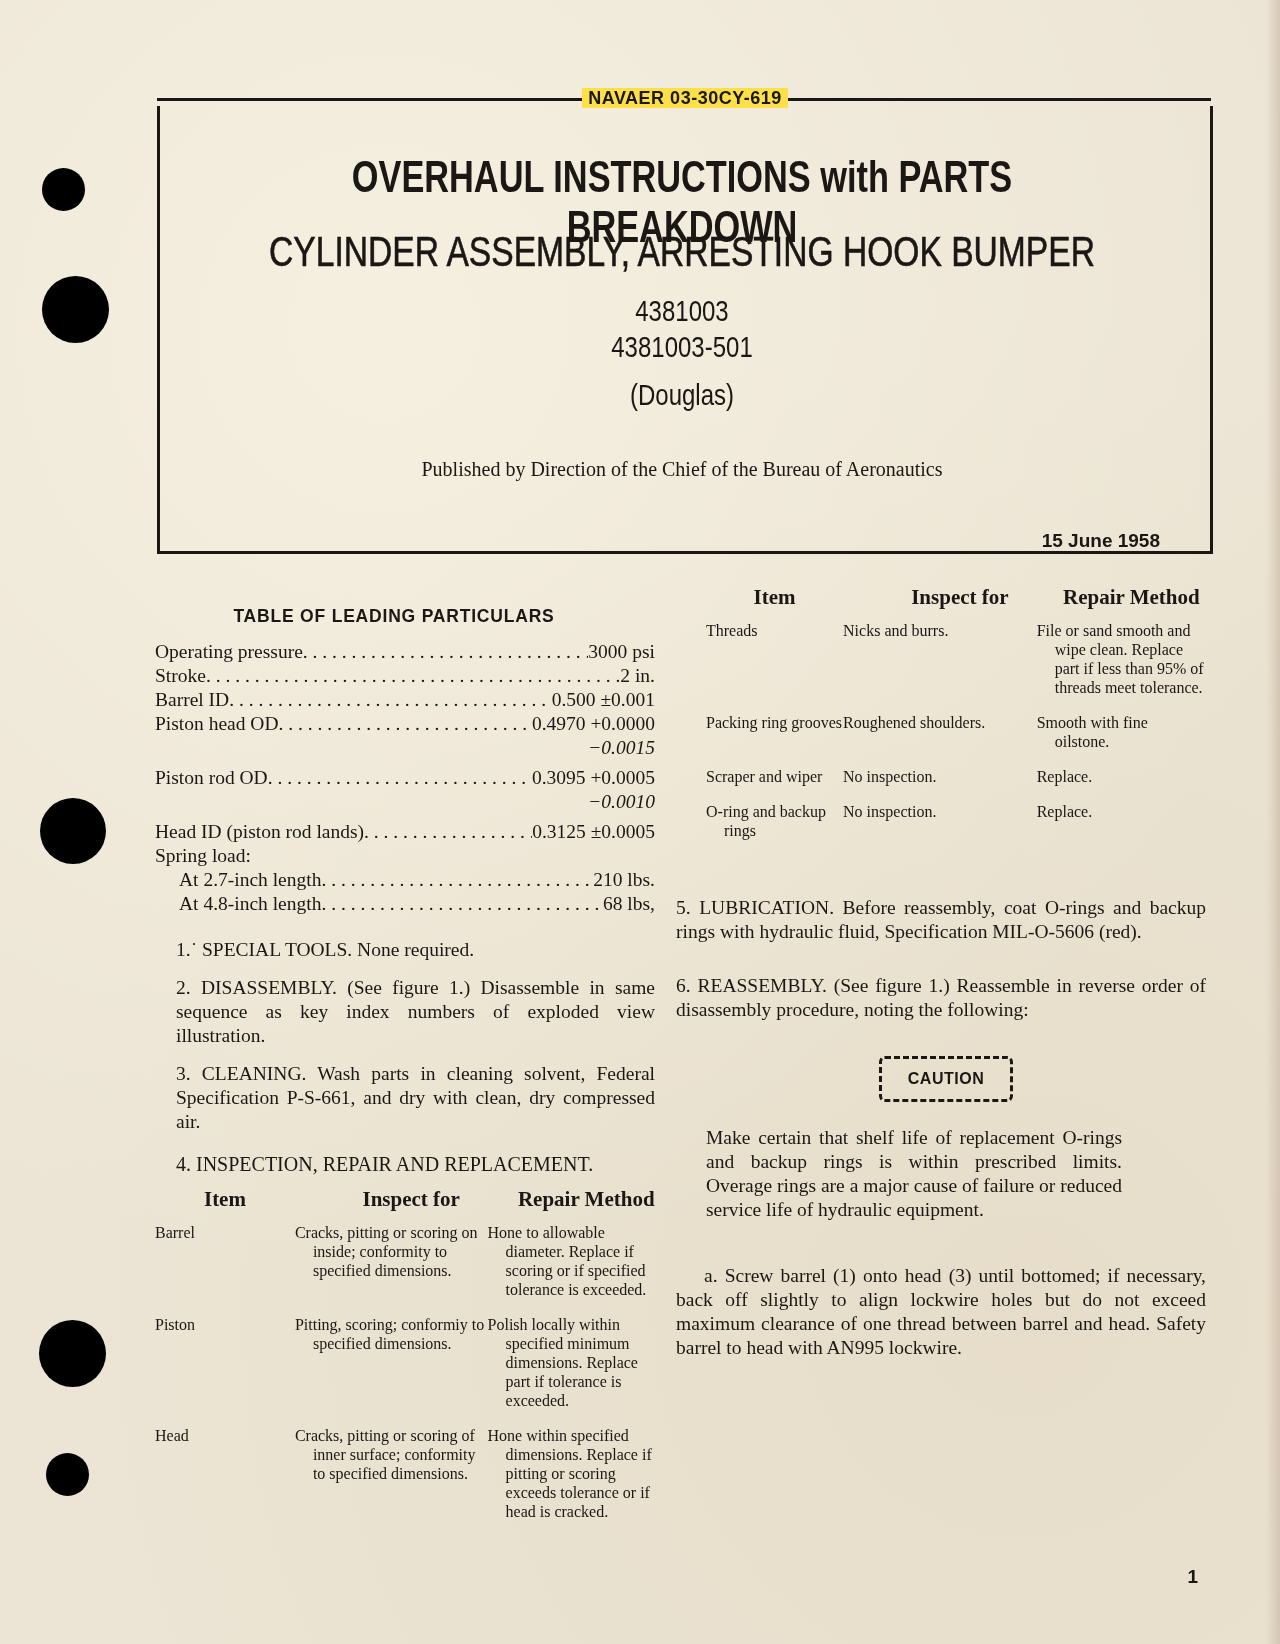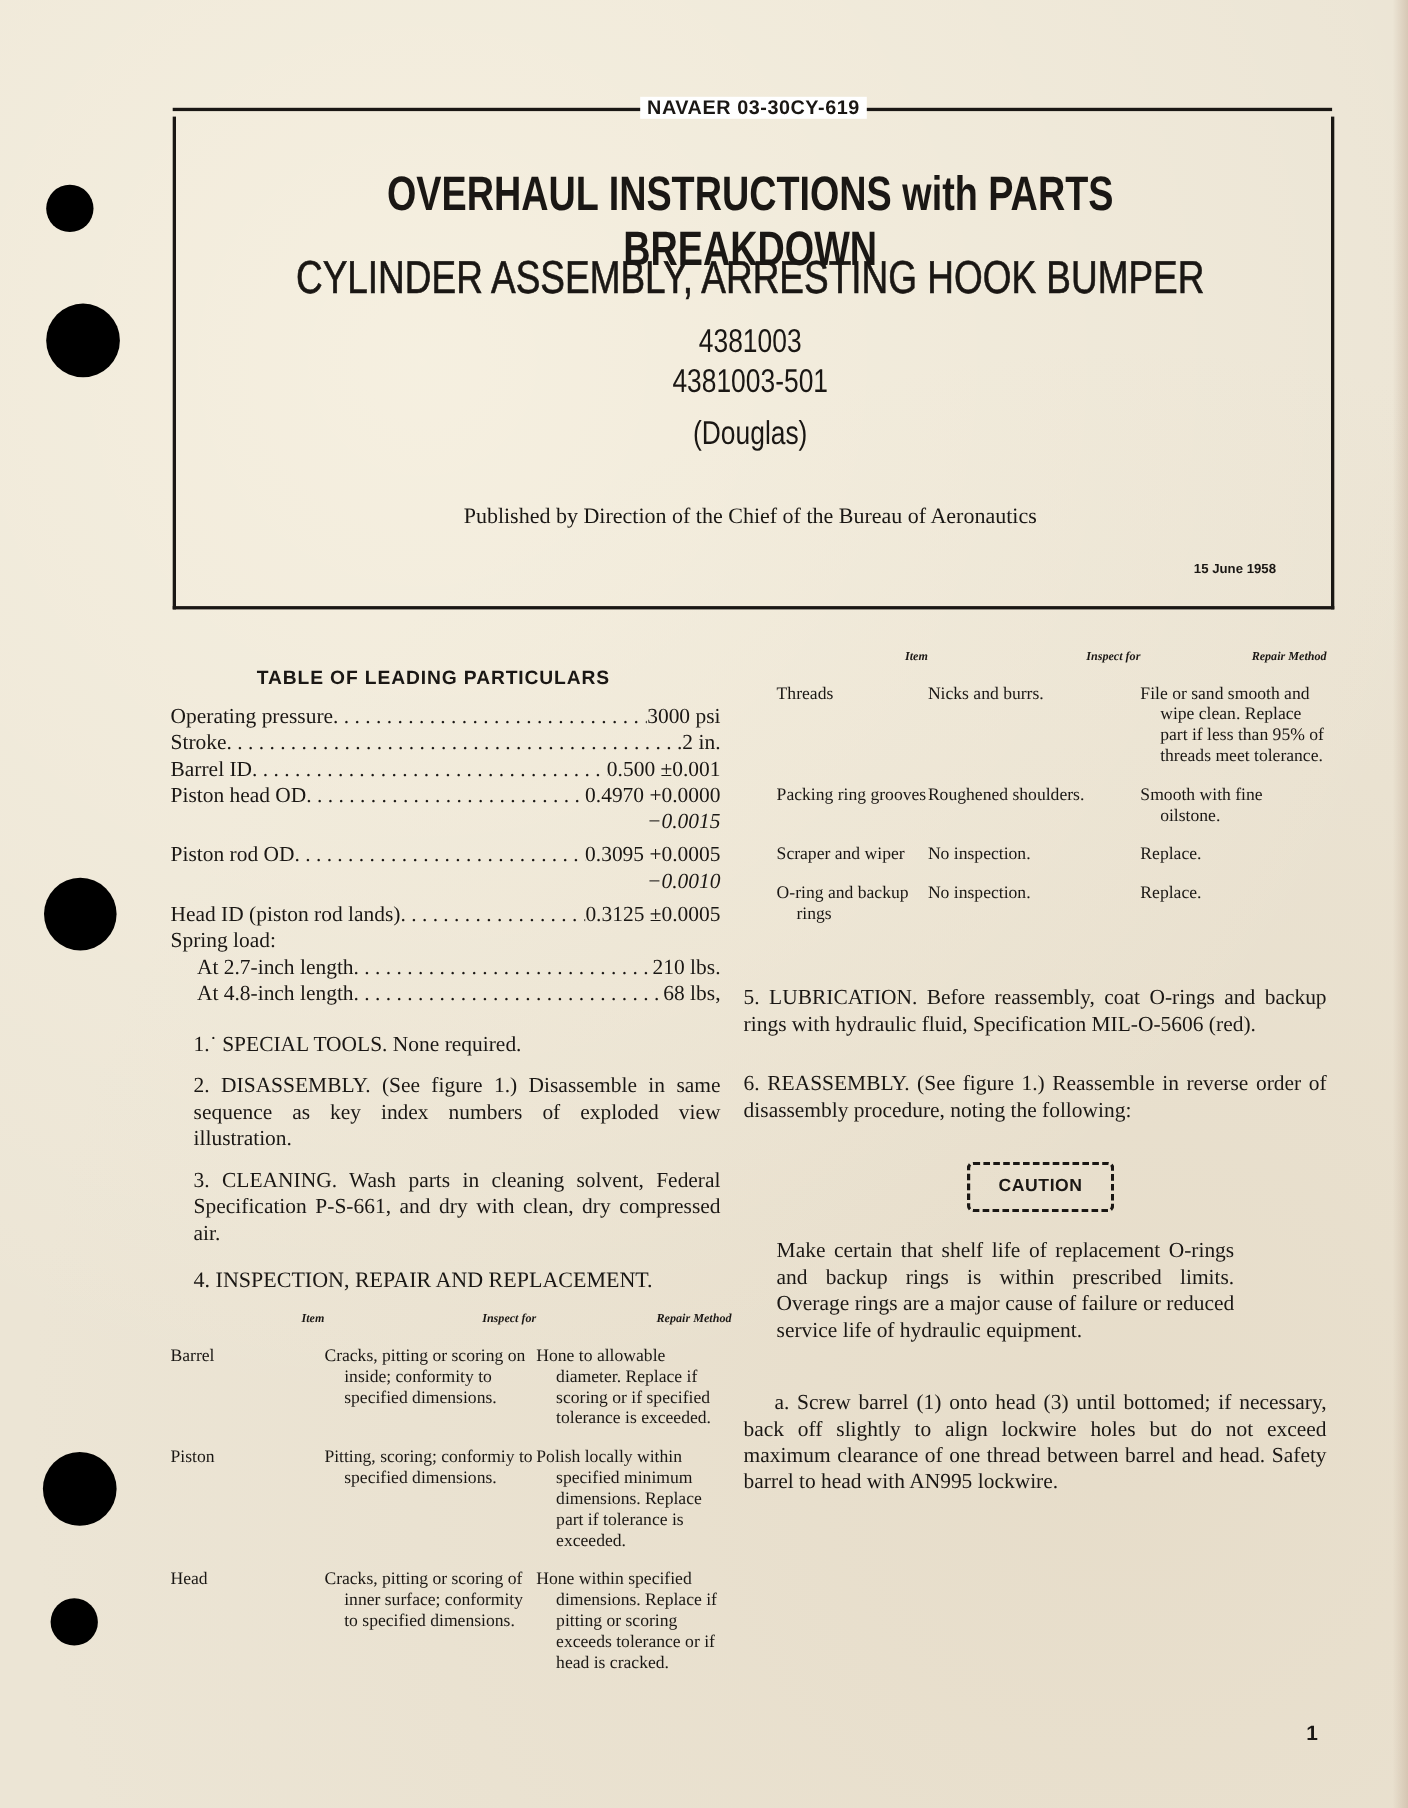--- a/index.html
+++ b/index.html
@@ -13,56 +13,56 @@
     font-family: "Liberation Serif", "DejaVu Serif", serif;
   }
   .right-edge { position: absolute; top: 0; right: 0; width: 14px; height: 1644px;
     background: linear-gradient(to right, rgba(210,195,175,0), rgba(200,180,160,0.6)); }
   .punch { position: absolute; background: #000; border-radius: 50%; }
 
   
   .doc-number-line { position: absolute; left: 157px; top: 98px; width: 1054px; height: 0; border-top: 3px solid #1a1714; }
   .doc-number { position: absolute; top: 88px; left: 0; width: 1370px; text-align: center;
     font-family: "Liberation Sans", "DejaVu Sans", sans-serif; font-weight: 700; font-size: 18px; letter-spacing: 0.5px; }
-  .doc-number span { background: #ffffff; padding: 0 6px; }
+  .doc-number span { background: #fde047; padding: 0 6px; }
   .header-box { position: absolute; left: 157px; top: 106px; width: 1050px; height: 445px;
     border-left: 3px solid #1a1714; border-right: 3px solid #1a1714; border-bottom: 3px solid #1a1714; }
 
   .title-main, .title-sub, .part-number, .manufacturer {
     position: absolute; left: 157px; width: 1050px; text-align: center;
     font-family: "Liberation Sans", "DejaVu Sans", sans-serif; font-stretch: condensed;
   }
   .title-main { top: 152px; font-size: 44px; font-weight: 700; transform: scaleX(0.78); transform-origin: center; letter-spacing: 0px; }
   .title-sub  { top: 228px; font-size: 42px; font-weight: 400; transform: scaleX(0.80); transform-origin: center; -webkit-text-stroke: 0.6px #1a1714; }
   .part-number { font-size: 30px; transform: scaleX(0.80); transform-origin: center; }
   .pn1 { top: 294px; }
   .pn2 { top: 330px; }
   .manufacturer { top: 378px; font-size: 30px; transform: scaleX(0.80); transform-origin: center; }
   .publisher { position: absolute; left: 157px; width: 1050px; top: 458px; text-align: center; font-size: 20px; }
-  .pub-date { position: absolute; right: 120px; top: 510px; font-family: "Liberation Sans", "DejaVu Sans", sans-serif; font-weight: 700; font-size: 12px; }
+  .pub-date { position: absolute; right: 120px; top: 530px; font-family: "Liberation Sans", "DejaVu Sans", sans-serif; font-weight: 700; font-size: 19px; }
 
   
   .col-left { position: absolute; left: 155px; top: 604px; width: 500px; font-size: 19.5px; line-height: 24px; }
   .col-right { position: absolute; left: 706px; top: 588px; width: 500px; font-size: 19.5px; line-height: 24px; }
 
   .tlp-title { text-align: center; font-family: "Liberation Sans", "DejaVu Sans", sans-serif; font-weight: 700; font-size: 17.5px; letter-spacing: 0.8px; margin-bottom: 12px; margin-left: -22px; }
   .spec-row { display: flex; align-items: flex-end; white-space: nowrap; }
   .spec-row .lbl { flex: 0 0 auto; }
   .spec-row .dots { flex: 1 1 auto; overflow: hidden; letter-spacing: 3px; }
   .spec-row .dots::before { content: ". . . . . . . . . . . . . . . . . . . . . . . . . . . . . . . . . . . . . . . . . . . . . . . . . . . . . . . . . . . . . . . . ."; letter-spacing: 0px; }
   .spec-row .val { flex: 0 0 auto; text-align: right; }
   .spec-tol { text-align: right; font-style: italic; }
   .spec-indent { padding-left: 24px; }
   .spec-plain { }
 
   .para { text-align: justify; margin-top: 14px; margin-left: 21px; }
   .section-head { margin-top: 18px; font-size: 20px; }
 
   table.irr { border-collapse: collapse; width: 510px; margin-top: 14px; font-size: 16px; line-height: 19px; }
-  table.irr th { font-style: italic; font-weight: 700; font-size: 11px; text-align: right; padding: 0 0 14px 0; }
+  table.irr th { font-weight: 700; font-size: 21px; text-align: center; padding: 0 0 14px 0; }
   table.irr th.c2 { padding-left: 40px; }
   table.irr th.c3 { padding-left: 20px; }
   table.irr td { vertical-align: top; padding: 0 0 16px 0; }
   table.irr td.c1 { width: 138px; padding-left: 0; }
   table.irr td.c2 { width: 190px; }
   table.irr td.c3 { width: 175px; }
   .hang { padding-left: 18px; text-indent: -18px; display: block; }
 
   .col-right table.irr { margin-top: 0; width: 500px; }
   .col-right table.irr td.c1 { width: 142px; }

